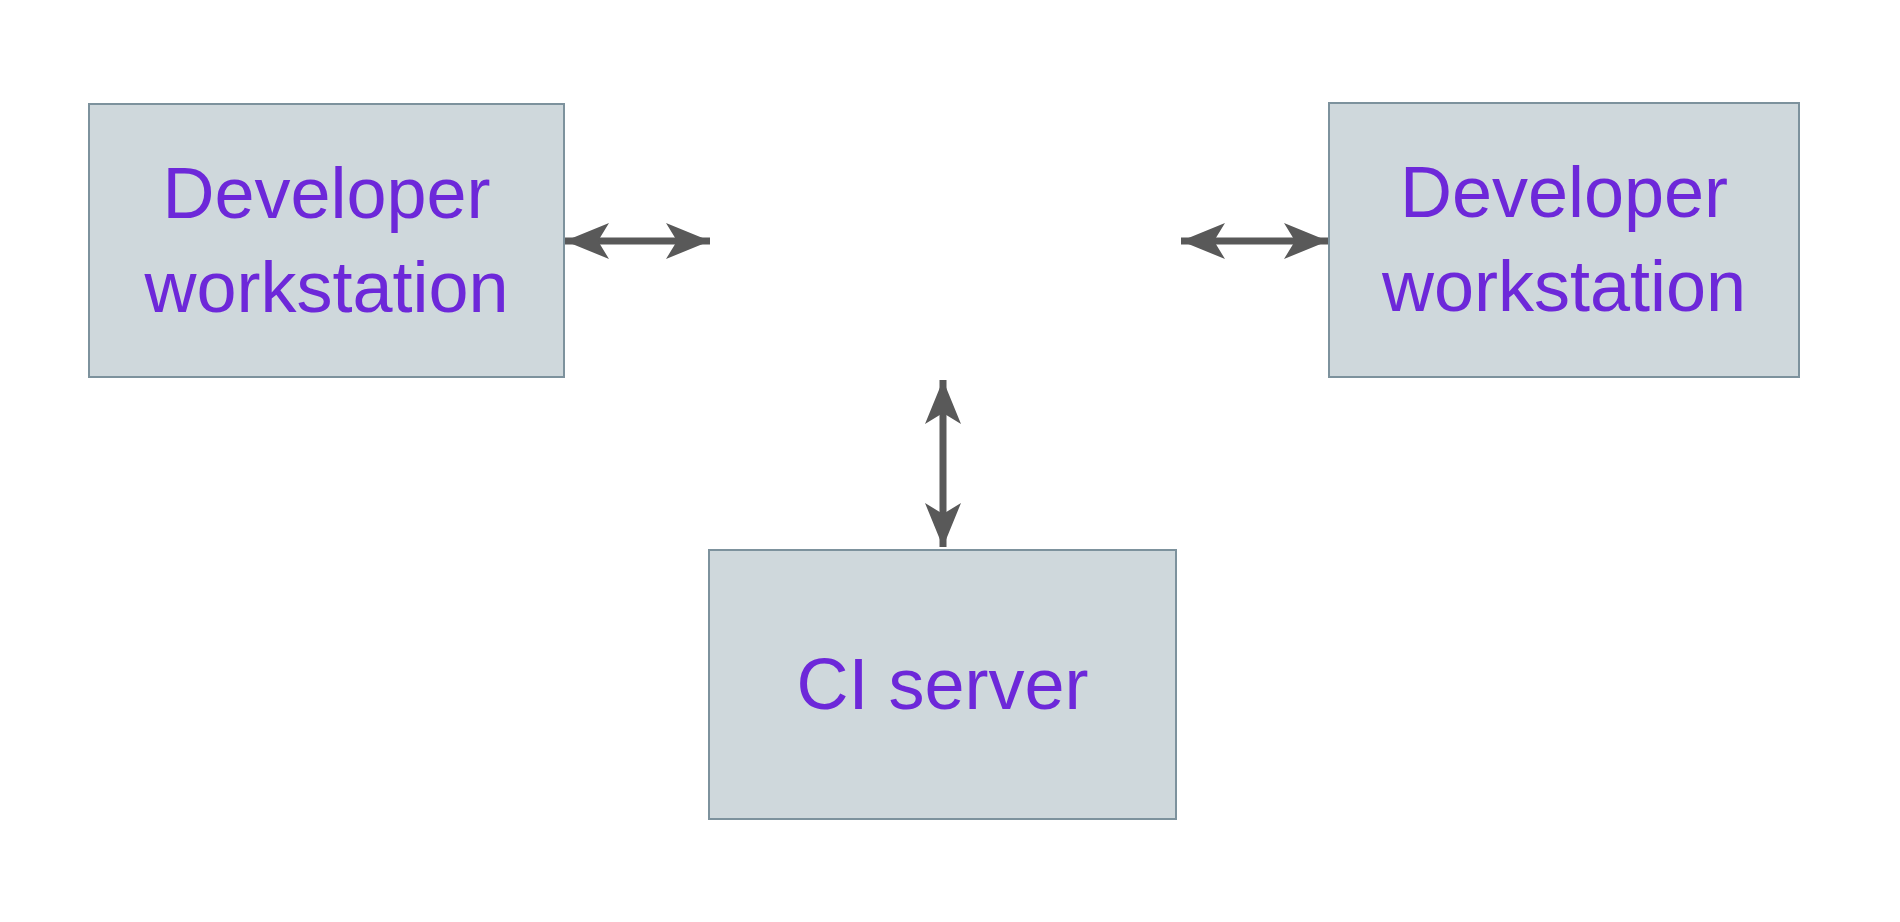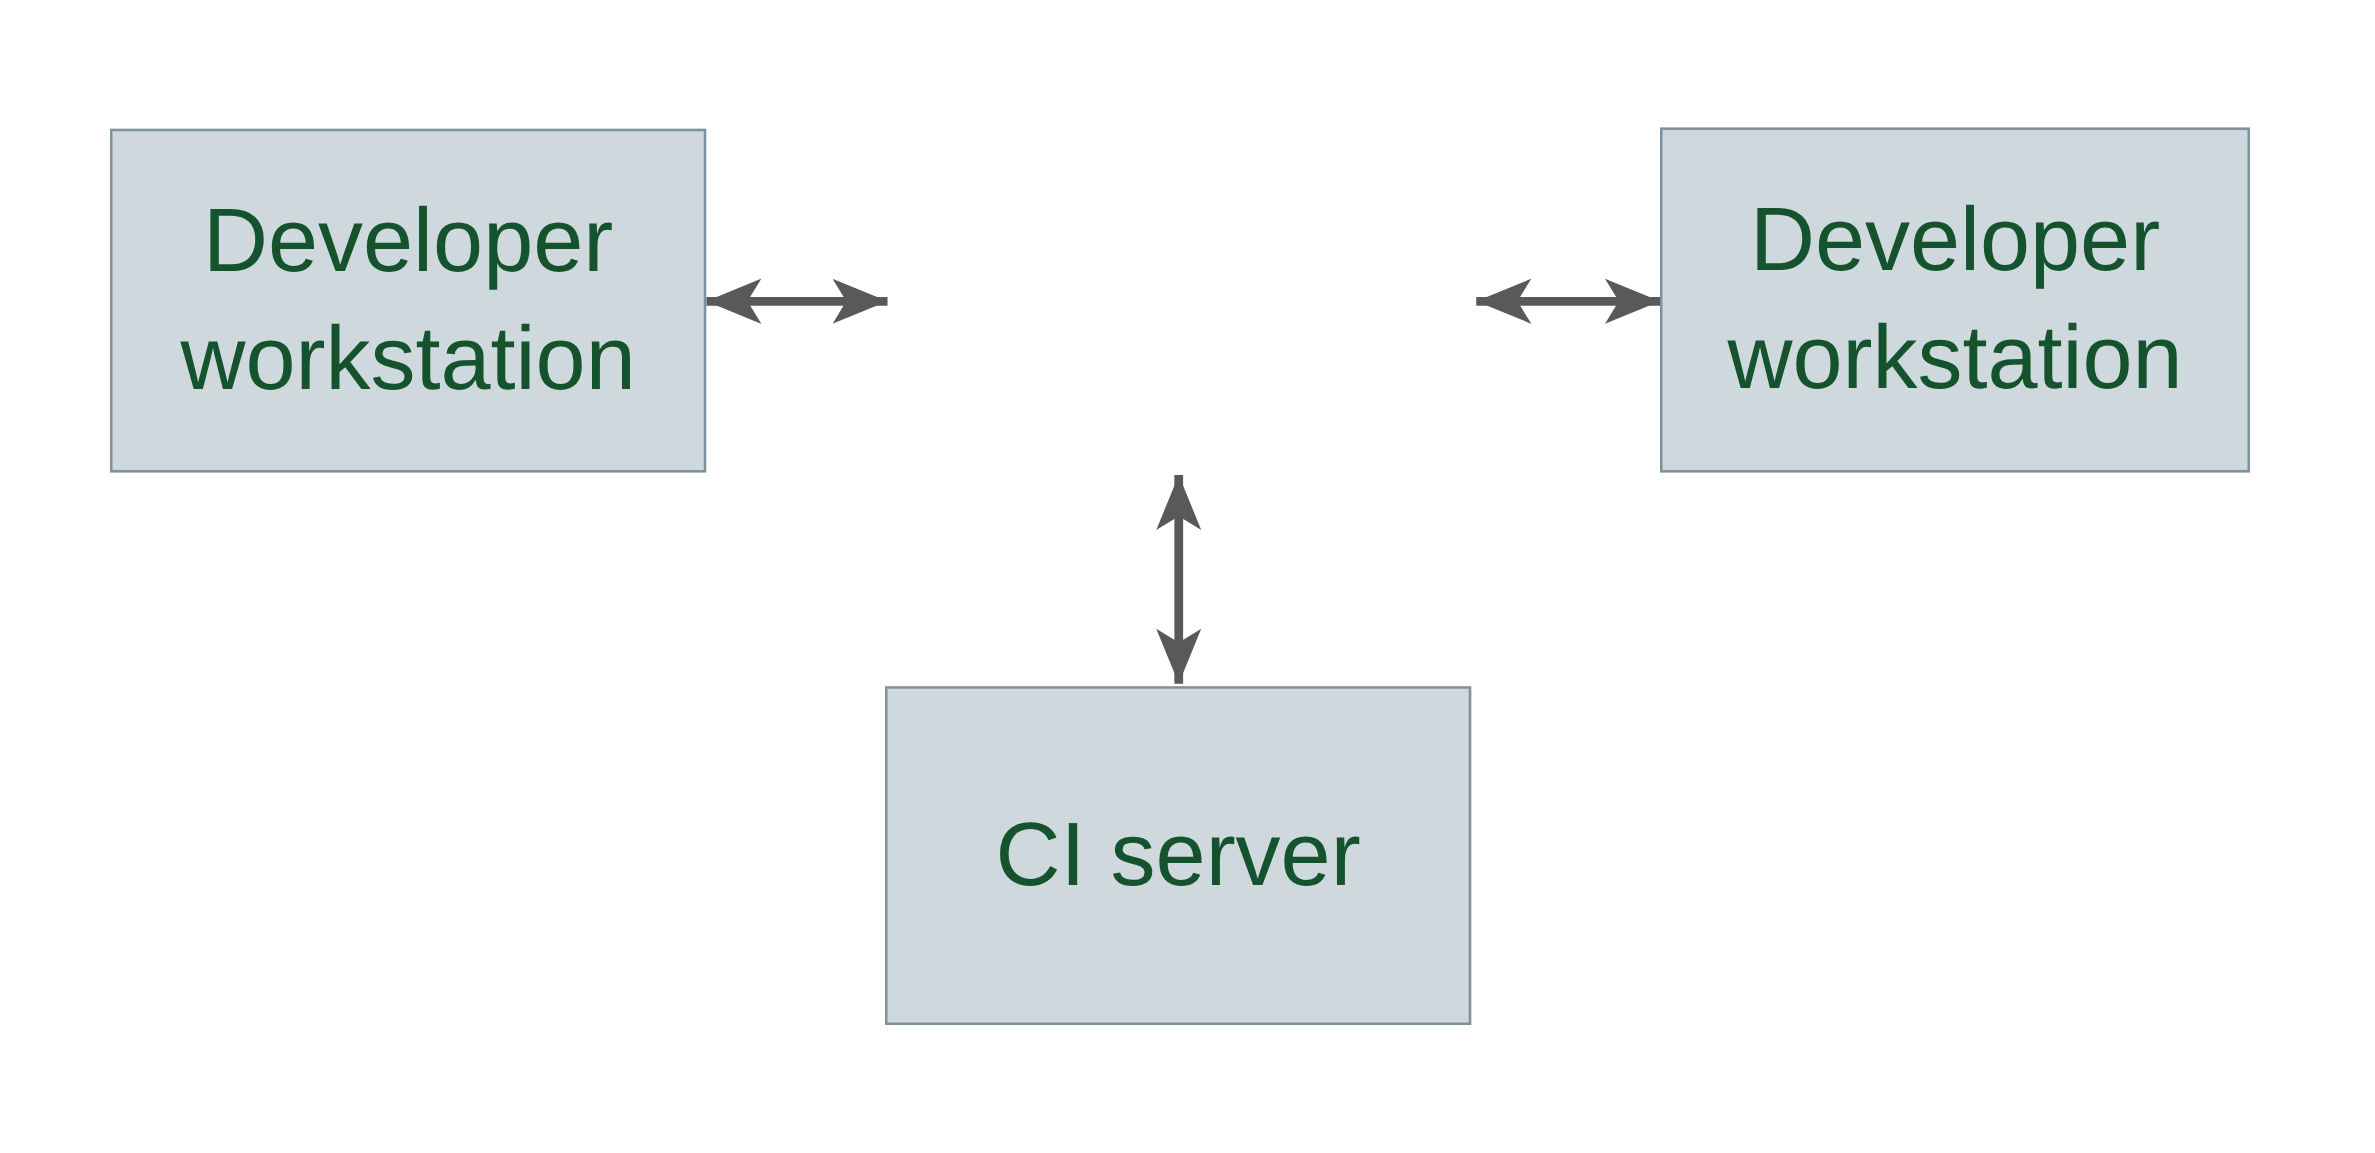--- a/index.html
+++ b/index.html
@@ -28,21 +28,21 @@
     box-sizing: border-box;
     border: 2px solid #7d929d;
     background: #cfd8dc;
     display: flex;
     align-items: center;
     justify-content: center;
   }
   .node-label {
     font-size: 72px;
     line-height: 1.3;
-    color: #14532d;
+    color: #6d28d9;
     text-align: center;
     white-space: pre-line;
     letter-spacing: 0px;
   }
 </style>
 </head>
 <body style="background: rgb(255, 255, 255);">
 
 <div class="canvas">
 

